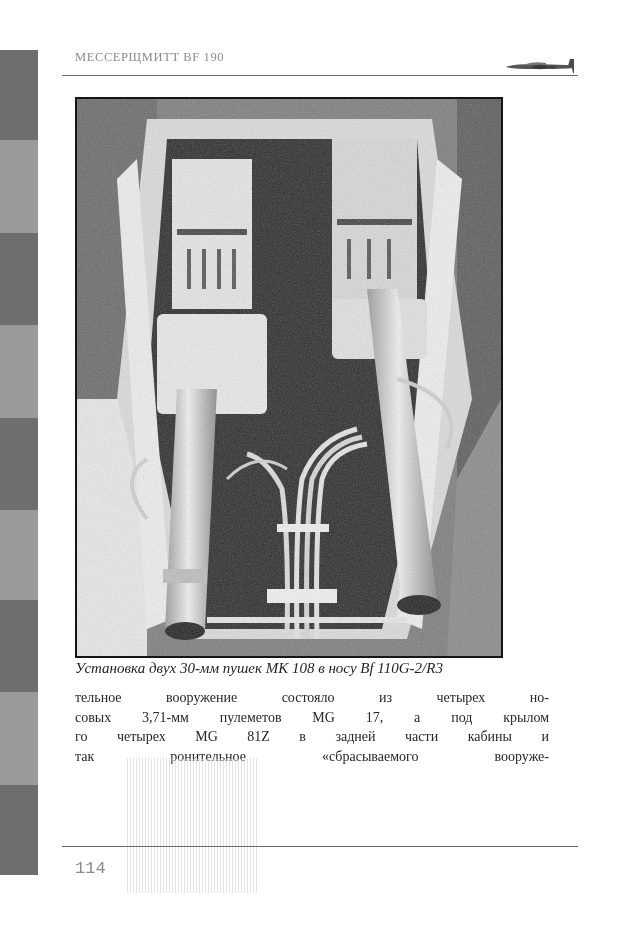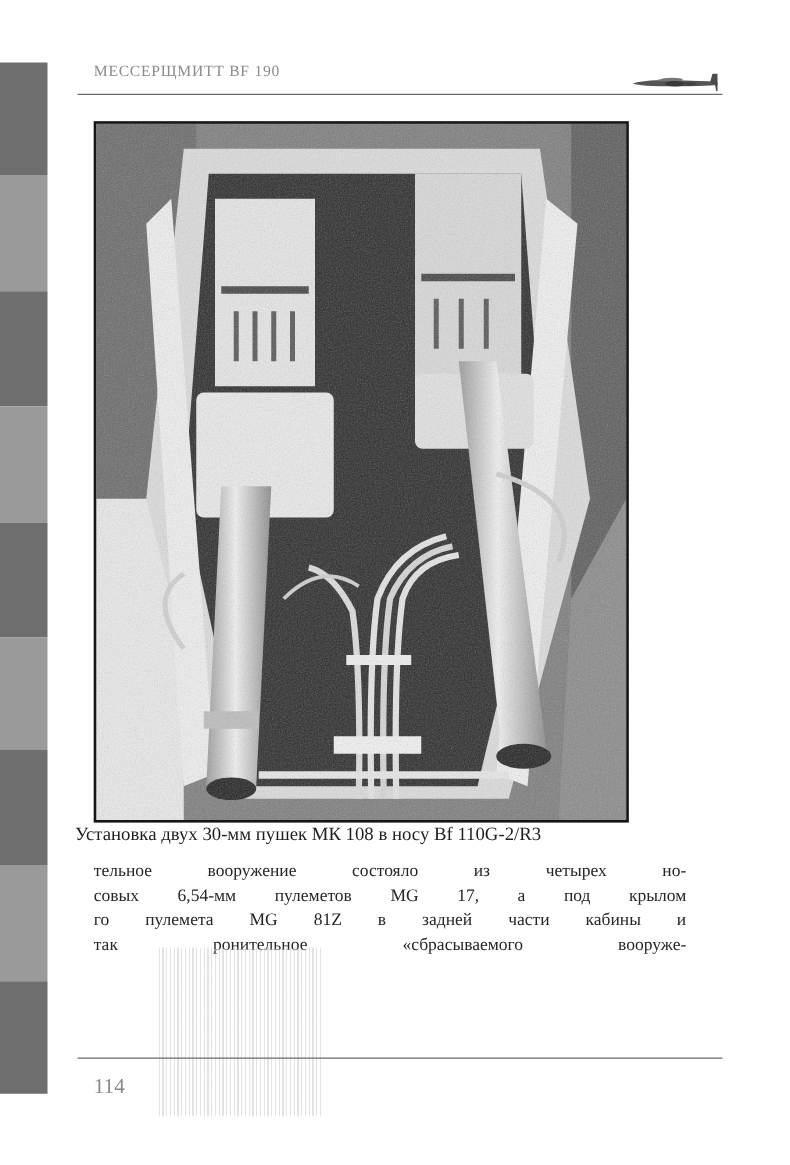--- a/index.html
+++ b/index.html
@@ -69,23 +69,24 @@
     overflow: hidden;
   }
   .photo-frame svg {
     display: block;
     width: 100%;
     height: 100%;
   }
 
   .caption {
     position: absolute;
-    left: 60px;
+    left: 75px;
     top: 660px;
     width: 460px;
+    font-style: italic;
     font-size: 15px;
     color: #1f1f1f;
     white-space: nowrap;
     font-family: "Liberation Serif", serif;
   }
 
   
   .body-text {
     position: absolute;
     left: 75px;
@@ -126,21 +127,21 @@
     width: 516px;
     height: 1px;
     background: #6a6a6a;
   }
   .page-number {
     position: absolute;
     left: 75px;
     top: 859px;
     font-size: 17px;
     color: #8a8a8a;
-    font-family: Liberation Serif, serif;
+    font-family: Liberation Mono, monospace;
   }
 </style>
 </head>
 <body>
 
 <div class="stripe" id="stripe">
     <div class="band" style="top: 0px; height: 90px; background: rgb(110, 110, 110);"></div>
     <div class="band" style="top: 90px; height: 93px; background: rgb(154, 154, 154);"></div>
     <div class="band" style="top: 183px; height: 92px; background: rgb(110, 110, 110);"></div>
     <div class="band" style="top: 275px; height: 93px; background: rgb(154, 154, 154);"></div>
@@ -232,20 +233,20 @@
     <path d="M150 380 Q180 350 210 370" stroke="#cfcfcf" stroke-width="3" fill="none"></path>
 
     <rect x="0" y="0" width="424" height="557" fill="#808080" filter="url(#grain)"></rect>
   </svg>
 </div>
 
 <div class="caption">Установка двух 30-мм пушек МК 108 в носу Bf 110G-2/R3</div>
 
 <div class="body-text">
   <span class="line">тельное вооружение состояло из четырех но-</span>
-  <span class="line">совых 6,54-мм пулеметов MG 17, а под крылом</span>
-  <span class="line">го пулемета MG 81Z в задней части кабины и</span>
+  <span class="line">совых 3,71-мм пулеметов MG 17, а под крылом</span>
+  <span class="line">го четырех MG 81Z в задней части кабины и</span>
   <span class="line">так ронительное «сбрасываемого вооруже-</span>
 </div>
 <div class="scan-smudge"></div>
 
 <div class="footer-rule"></div>
 <div class="page-number">114</div>
 
 </body></html>

